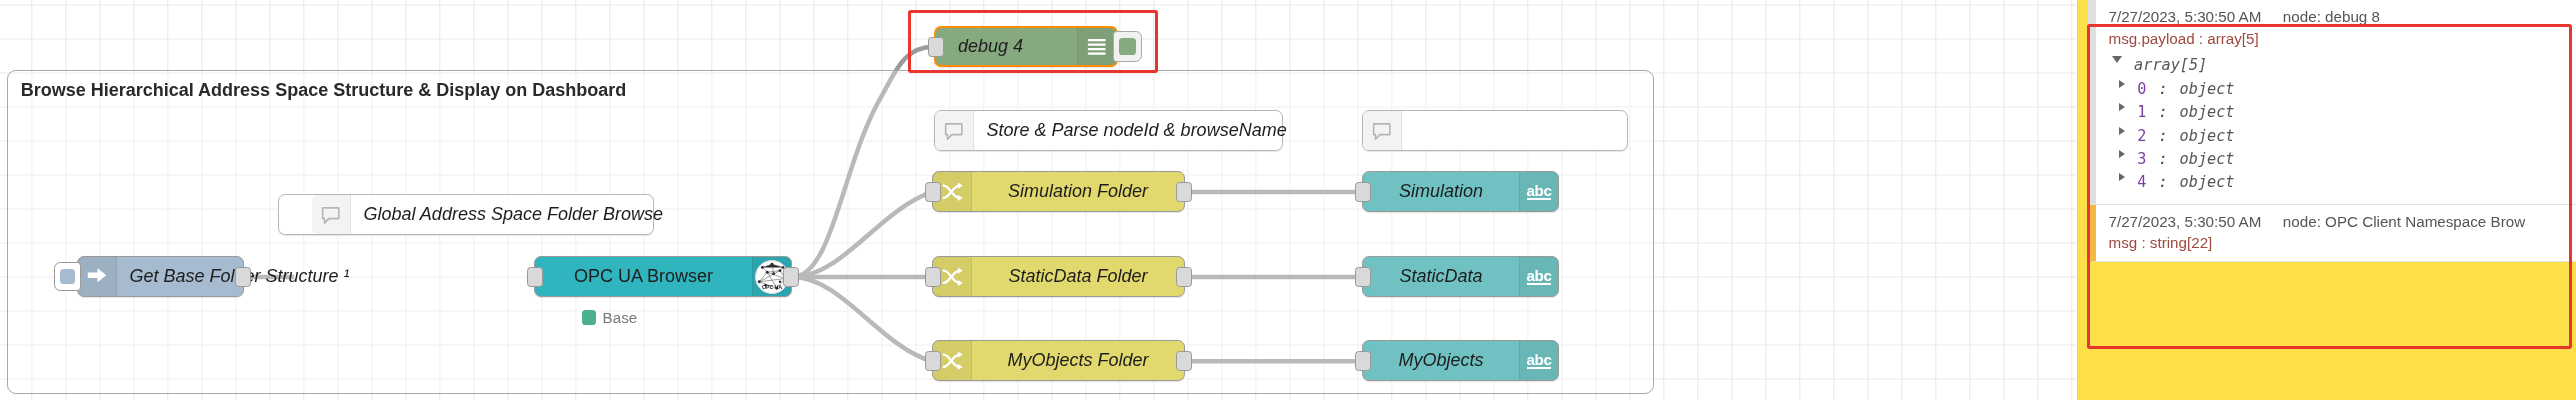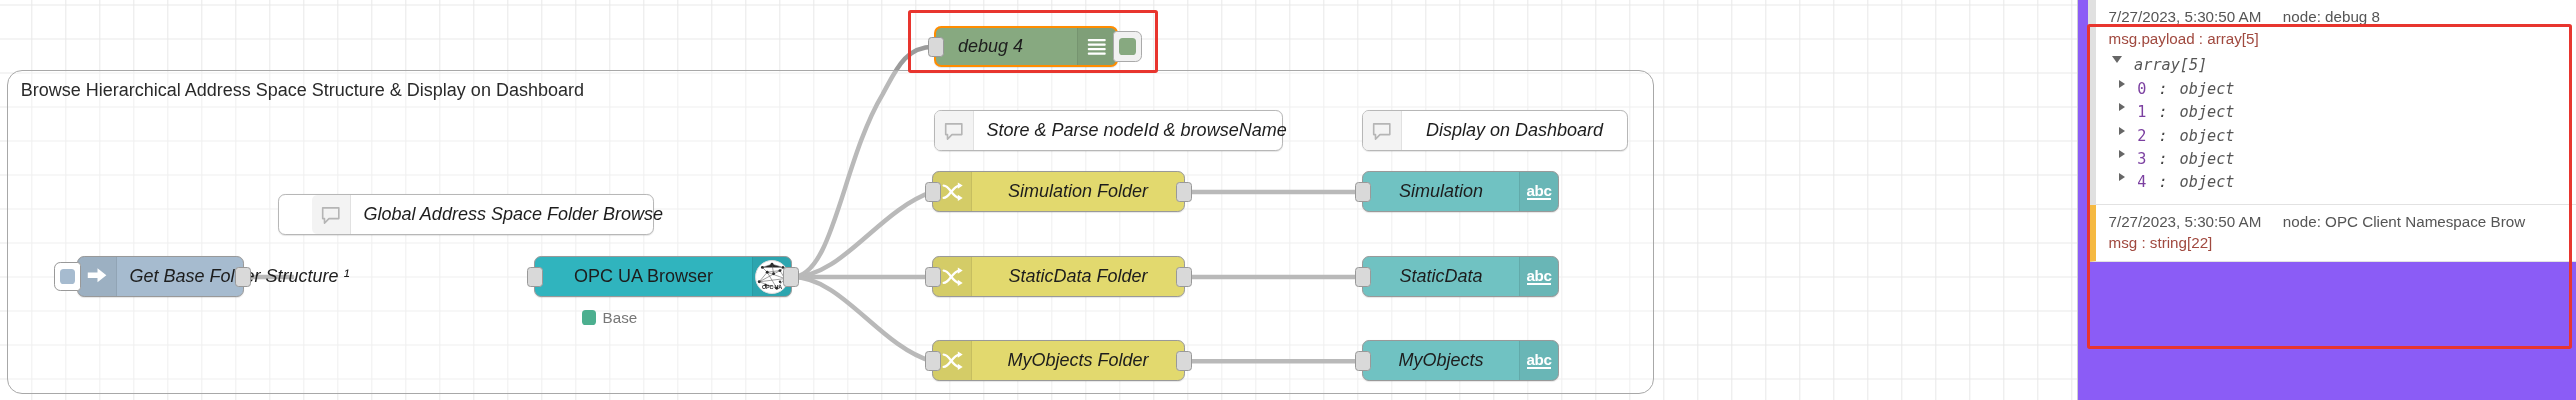--- a/index.html
+++ b/index.html
@@ -21,22 +21,23 @@
       linear-gradient(to bottom, #e8e8e8 0.9px, transparent 0.9px);
     background-size: 34px 34px;
     background-position: -2.7px 4.5px;
     overflow: hidden;
   }
 
   
   .group-box {
     position: absolute;
     border: 1.8px solid #a8a8a8;
-    border-radius: 15px;
+    border-radius: 9px;
     background: rgba(255,255,255,0.30);
+    font-weight: bold;
   }
   .group-title {
     position: absolute;
     left: 12.5px; top: 9px;
     font-size: 18px;
     color: #2a2a2a;
     white-space: nowrap;
   }
 
   
@@ -171,21 +172,21 @@
     border-radius: 2.7px;
     z-index: 40;
     pointer-events: none;
   }
 
   
   #sidebar {
     position: absolute;
     left: 2077px; top: 0;
     width: 499px; height: 401px;
-    background: #8b5cf6;
+    background: #fde047;
     border-left: 0.9px solid #d0d0d0;
     overflow: hidden;
     font-size: 15.2px;
   }
   .dbg-msg {
     background: #fff;
     border-bottom: 0.9px solid #e2e2e2;
     padding: 8px 12.5px 10px 12.5px;
     margin-left: 10px;
     border-left: 8px solid #e0e0e0;
@@ -270,21 +271,20 @@
       </span>
       <span class="label">Store &amp; Parse nodeId &amp; browseName</span>
     </div>
 
     <div class="node n-comment" style="left:1362px; top:110px; width:266px;">
       <span class="icon-box left">
         <svg width="21.5" height="20" viewBox="0 0 24 22" aria-hidden="true">
           <path d="M3 3h18v12H10l-5 5v-5H3z" fill="none" stroke="#b5b5b5" stroke-width="1.8" stroke-linejoin="round"></path>
         </svg>
       </span>
-      <span class="label">Display on Dashboard</span>
     </div>
 
     <div class="node n-comment" style="left:278px; top:194px; width:376px;padding-left:33px;">
       <span class="icon-box left">
         <svg width="21.5" height="20" viewBox="0 0 24 22" aria-hidden="true">
           <path d="M3 3h18v12H10l-5 5v-5H3z" fill="none" stroke="#b5b5b5" stroke-width="1.8" stroke-linejoin="round"></path>
         </svg>
       </span>
       <span class="label">Global Address Space Folder Browse</span>
     </div>

